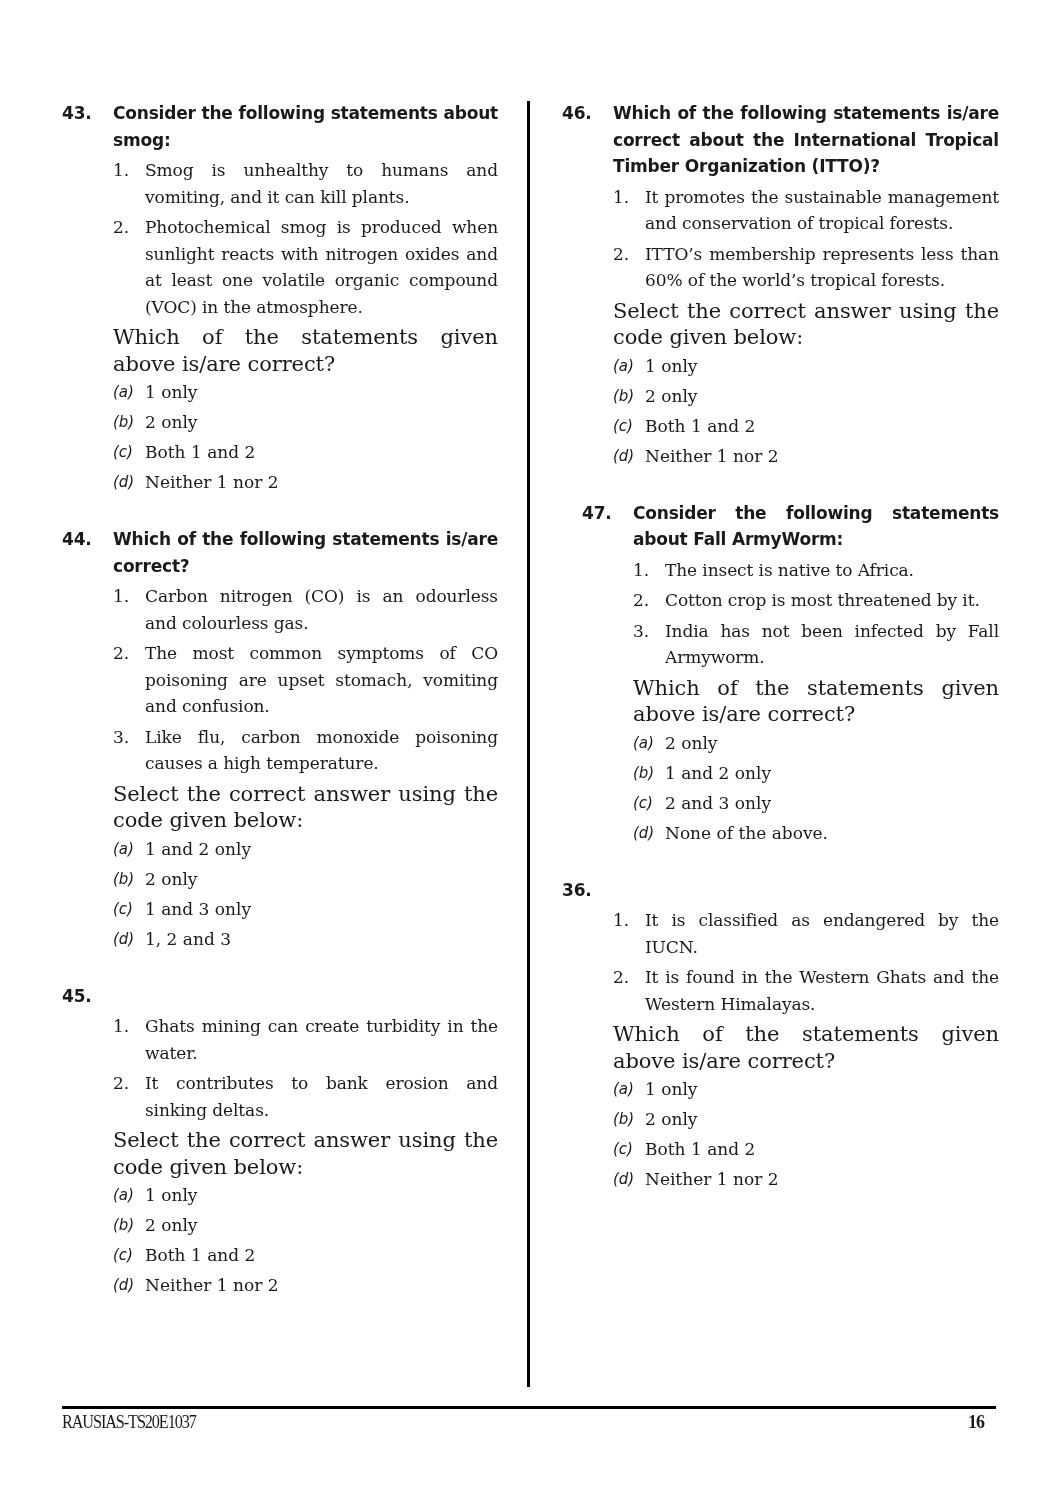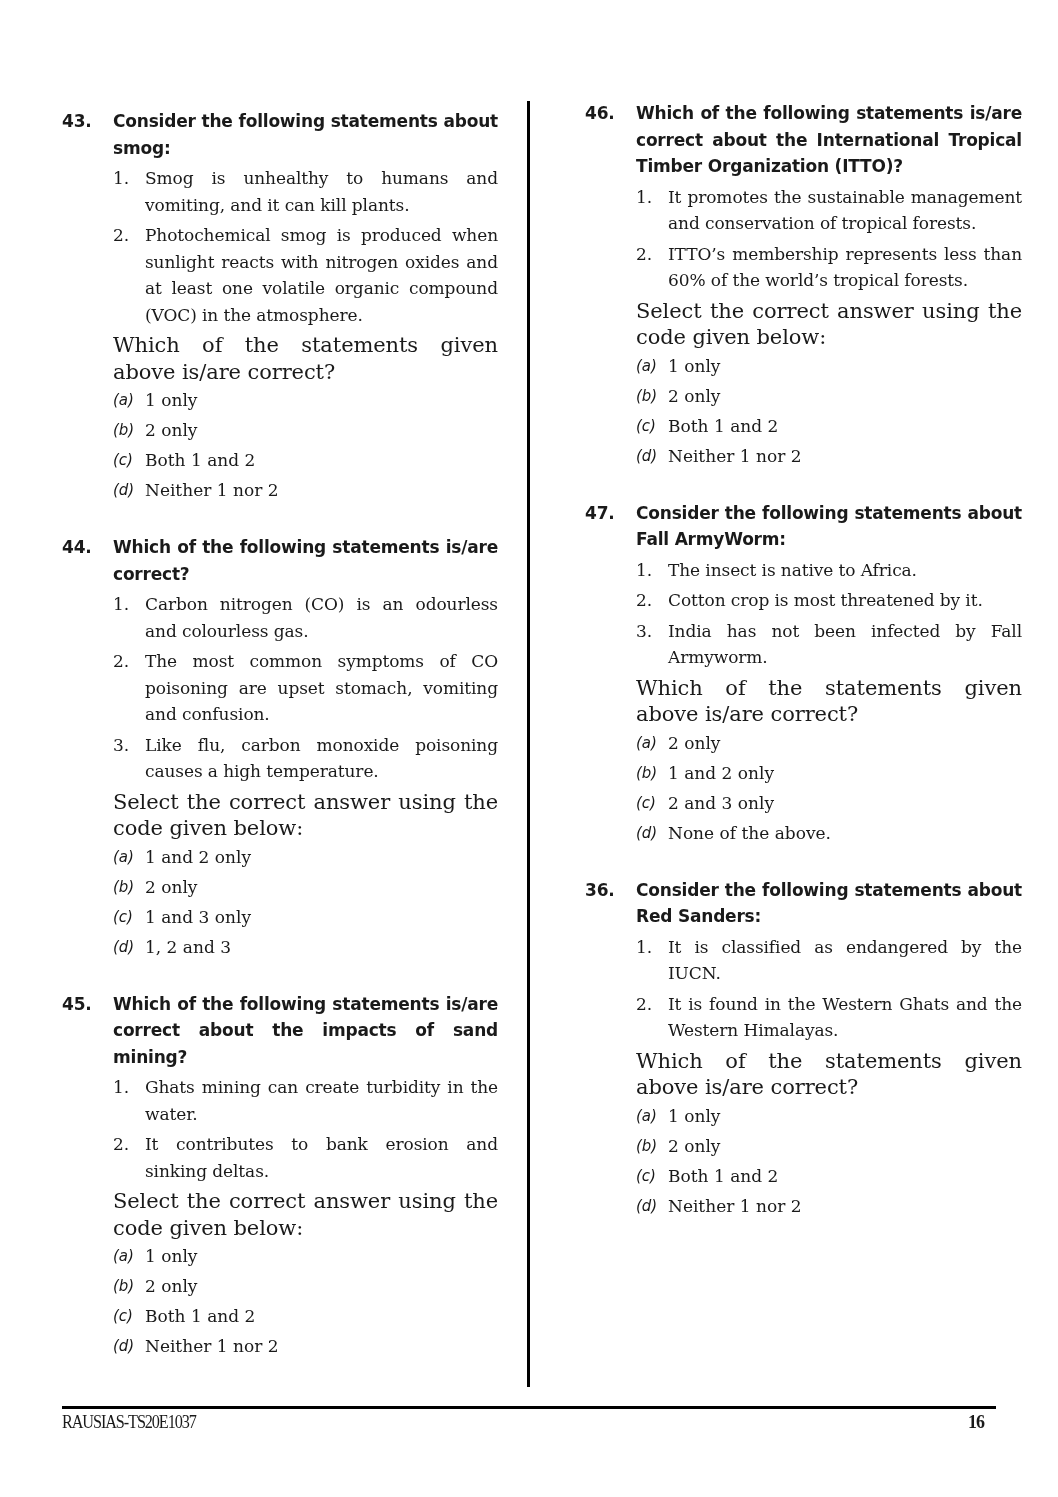--- a/index.html
+++ b/index.html
@@ -7,22 +7,22 @@
     body {
       position: relative;
       font-family: "DejaVu Serif", "Liberation Serif", serif;
       color: #1a1a1a;
       overflow: hidden;
     }
     .col {
       position: absolute;
       top: 100px;
     }
-    .col-left { left: 62px; width: 436px; margin-top: 8px; }
-    .col-right { left: 585px; width: 437px; }
+    .col-left { left: 62px; width: 436px; }
+    .col-right { left: 562px; width: 437px; }
     .divider {
       position: absolute;
       left: 527px;
       top: 101px;
       width: 3px;
       height: 1286px;
       background: #000;
     }
     .question { position: relative; }
     .q-head {
@@ -177,21 +177,20 @@
             <span class="opt-label">(d)</span>
             <span class="opt-text">1, 2 and 3</span>
           </li>
       </ul>
     </div>
   </div>
 
   <div class="question" style="margin-top:29px;">
     <div class="q-head">
       <span class="q-num">45.</span>
-      <span class="q-text">Which of the following statements is/are correct about the impacts of sand mining?</span>
     </div>
     <div class="body-block">
       <ul class="statements">
         <li class="statement">
           <span class="s-num">1.</span>
           <span class="s-text">Ghats mining can create turbidity in the water.</span>
         </li>
         <li class="statement">
           <span class="s-num">2.</span>
           <span class="s-text">It contributes to bank erosion and sinking deltas.</span>
@@ -255,21 +254,21 @@
             <span class="opt-text">Both 1 and 2</span>
           </li>
         <li class="option">
             <span class="opt-label">(d)</span>
             <span class="opt-text">Neither 1 nor 2</span>
           </li>
       </ul>
     </div>
   </div>
 
-  <div class="question" style="margin-top:29px;">
+  <div class="question" style="margin-top:29px;margin-left:20px;">
     <div class="q-head">
       <span class="q-num">47.</span>
       <span class="q-text">Consider the following statements about Fall ArmyWorm:</span>
     </div>
     <div class="body-block">
       <ul class="statements">
         <li class="statement">
           <span class="s-num">1.</span>
           <span class="s-text">The insect is native to Africa.</span>
         </li>
@@ -300,21 +299,20 @@
             <span class="opt-label">(d)</span>
             <span class="opt-text">None of the above.</span>
           </li>
       </ul>
     </div>
   </div>
 
   <div class="question" style="margin-top:29px;">
     <div class="q-head">
       <span class="q-num">36.</span>
-      <span class="q-text">Consider the following statements about Red Sanders:</span>
     </div>
     <div class="body-block">
       <ul class="statements">
         <li class="statement">
           <span class="s-num">1.</span>
           <span class="s-text">It is classified as endangered by the IUCN.</span>
         </li>
         <li class="statement">
           <span class="s-num">2.</span>
           <span class="s-text">It is found in the Western Ghats and the Western Himalayas.</span>

